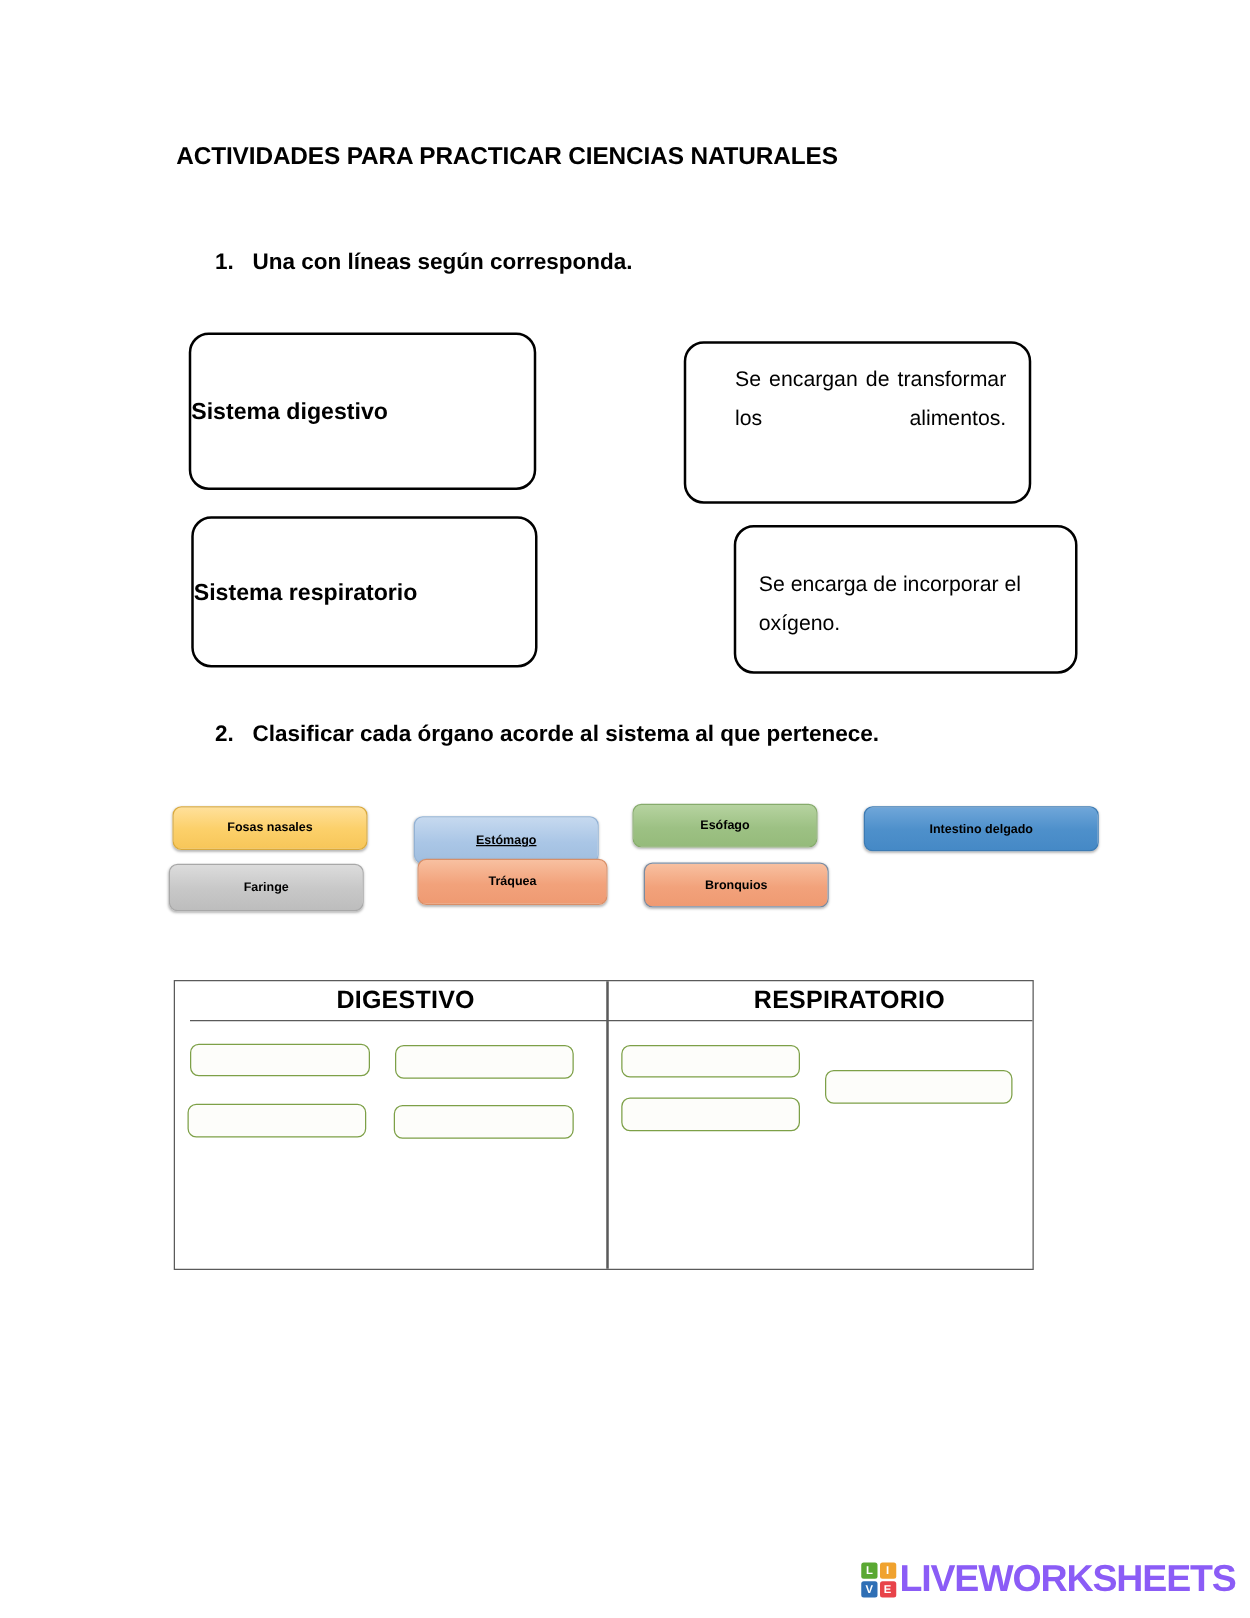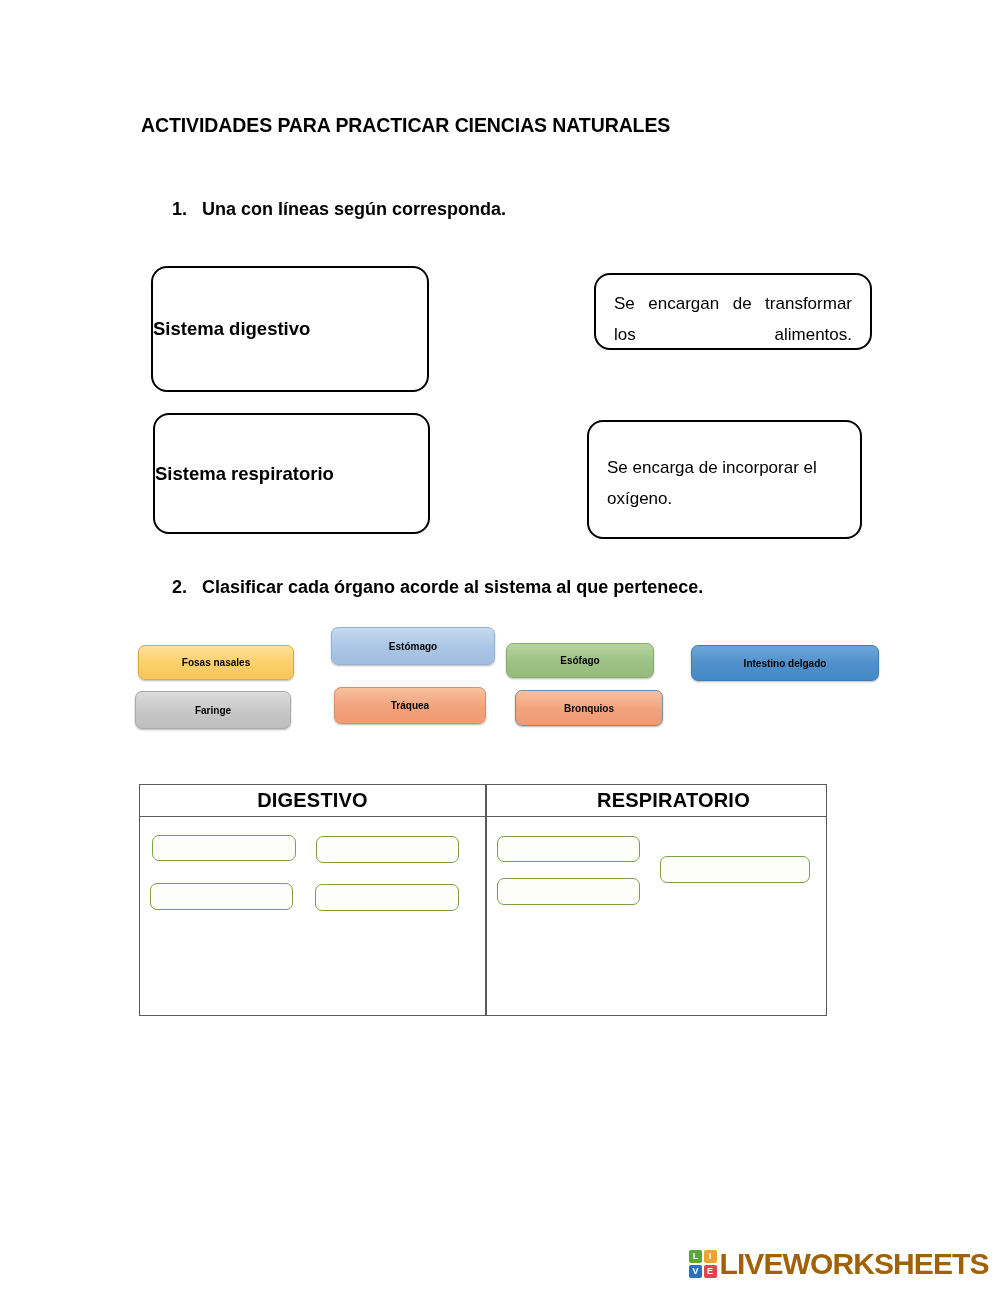--- a/index.html
+++ b/index.html
@@ -73,21 +73,21 @@
     width: 100%;
     box-sizing: border-box;
   }
   .match-box.right .txt.justified {
     text-align: justify;
     text-align-last: justify;
   }
 
   #box-digestivo      { left: 151px; top: 266px; width: 278px; height: 126px; }
   #box-respiratorio   { left: 153px; top: 413px; width: 277px; height: 121px; }
-  #box-desc-alimentos { left: 594px; top: 273px; width: 278px; height: 77px; }
+  #box-desc-alimentos { left: 547px; top: 273px; width: 278px; height: 130px; padding-left: 21px; }
   #box-desc-oxigeno   { left: 587px; top: 420px; width: 275px; height: 119px; }
   #box-desc-alimentos .txt { padding-top: 13px; }
   #box-desc-oxigeno   .txt { padding-top: 30px; }
 
   
   .chip {
     position: absolute;
     box-sizing: border-box;
     border-radius: 7px;
     display: flex;
@@ -105,23 +105,24 @@
     left: 138px; top: 645px; width: 156px; height: 35px;
     background: linear-gradient(180deg, #ffe09a 0%, #fcd06a 52%, #f7c659 100%);
     border-color: #d9a93c;
   }
   #chip-faringe {
     left: 135px; top: 691px; width: 156px; height: 38px;
     background: linear-gradient(180deg, #dcdcdc 0%, #c8c8c8 52%, #bdbdbd 100%);
     border-color: #a8a8a8;
   }
   #chip-estomago {
-    left: 331px; top: 627px; width: 164px; height: 38px;
+    left: 331px; top: 653px; width: 148px; height: 38px;
     background: linear-gradient(180deg, #c6d9ef 0%, #aac6e6 55%, #a0bedf 100%);
     border-color: #93b2d4;
+    text-decoration: underline;
   }
   #chip-traquea {
     left: 334px; top: 687px; width: 152px; height: 37px;
     background: linear-gradient(180deg, #f8c0a0 0%, #f2a27b 55%, #ef9a72 100%);
     border-color: #d88f68;
   }
   #chip-esofago {
     left: 506px; top: 643px; width: 148px; height: 35px;
     background: linear-gradient(180deg, #b6d3a0 0%, #9dc184 55%, #95bb7b 100%);
     border-color: #86ab6c;
@@ -152,21 +153,21 @@
   .class-table .col-divider {
     position: absolute;
     left: 345px;
     top: 0;
     bottom: 0;
     width: 1.6px;
     background: #5a5a5a;
   }
   .class-table .header-row {
     position: absolute;
-    left: 0; right: 0; top: 0;
+    left: 12px; right: 0; top: 0;
     height: 31px;
     border-bottom: 1.6px solid #5a5a5a;
     display: flex;
     gap: 36px;
   }
   .class-table .header-cell {
     display: flex;
     align-items: center;
     justify-content: center;
     font-size: 20px;
@@ -218,21 +219,21 @@
     font-weight: bold;
     line-height: 1;
   }
   .lw-tile.t-l { background: #5aa832; }
   .lw-tile.t-i { background: #f0a22e; }
   .lw-tile.t-v { background: #2f6fb5; }
   .lw-tile.t-e { background: #e8434a; }
   .lw-wordmark {
     font-size: 30px;
     font-weight: bold;
-    color: #a16207;
+    color: #8b5cf6;
     letter-spacing: -0.9px;
     line-height: 1;
   }
 </style>
 </head>
 <body>
 
 <div class="page">
 
   <div class="worksheet-title">ACTIVIDADES PARA PRACTICAR CIENCIAS NATURALES</div>

